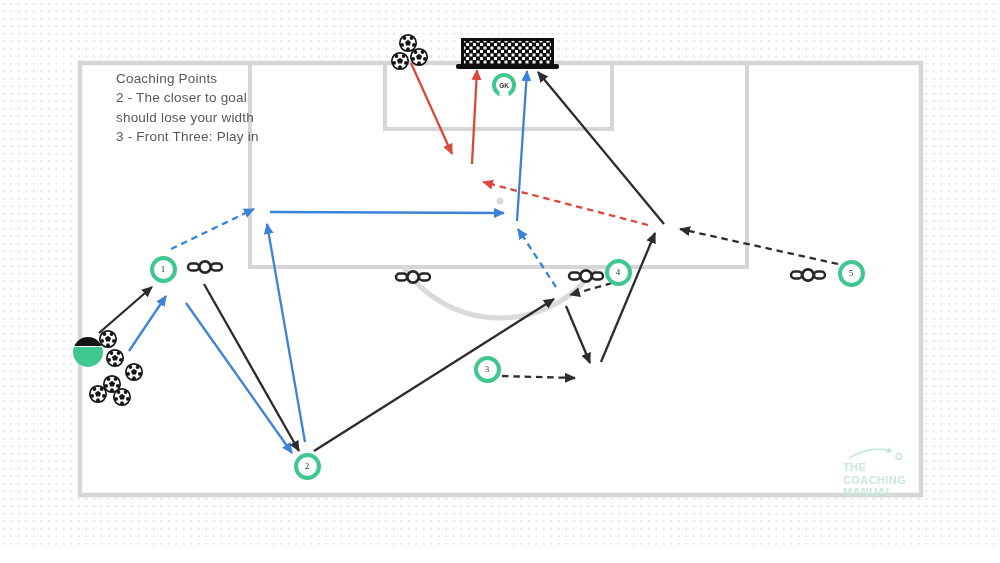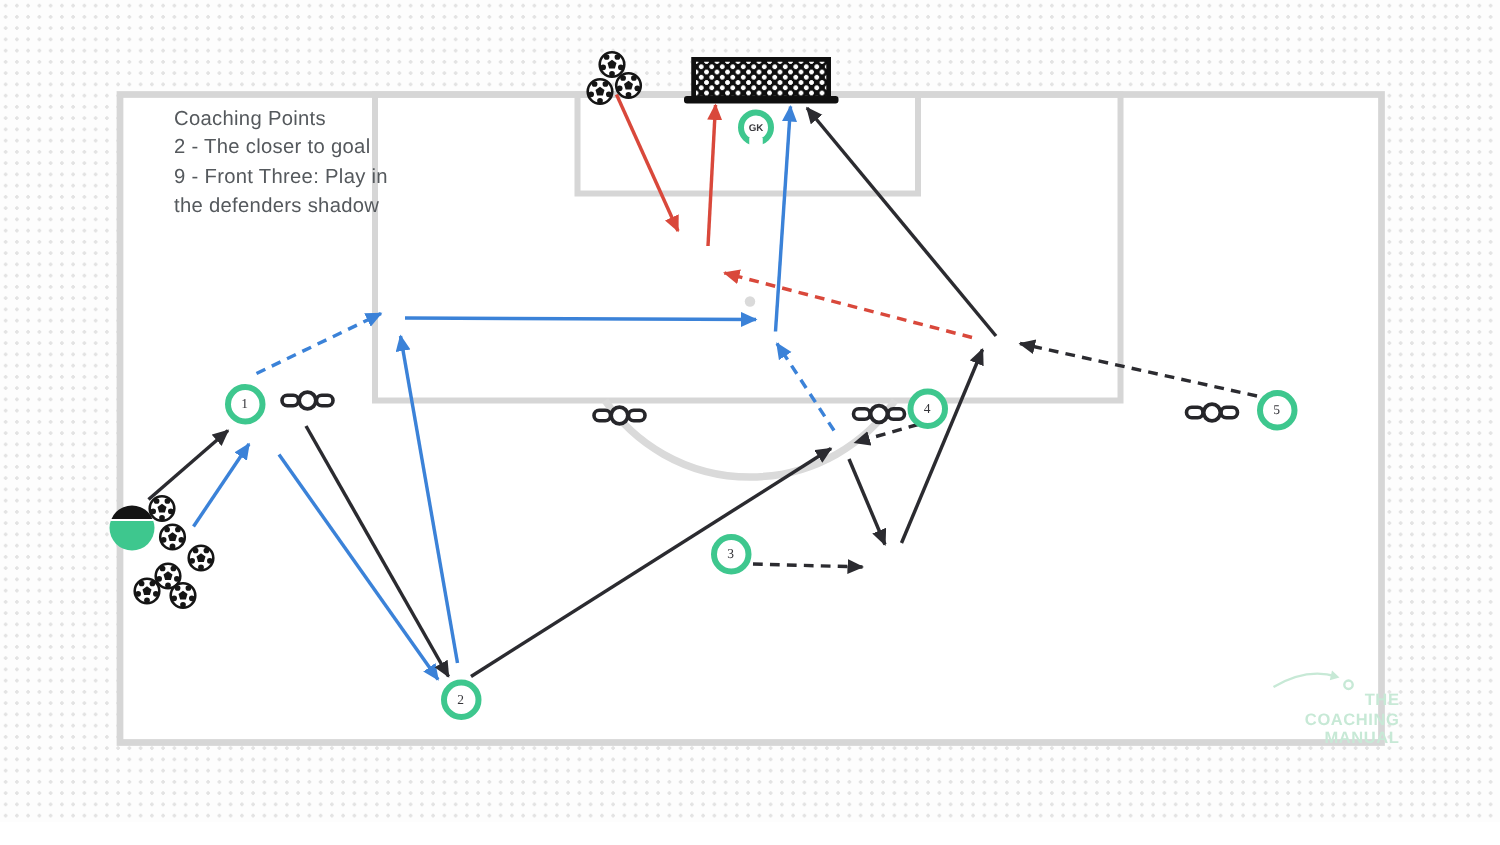--- a/index.html
+++ b/index.html
@@ -131,25 +131,25 @@
   <div class="gk" id="gk" style="left: 492px; top: 73px; border-color: rgb(62, 199, 142);">
     <span class="gk-gap"></span>
     <span class="gk-label">GK</span>
   </div>
 
   <div class="coach" id="coach" style="left: 73px; top: 337px; background: linear-gradient(rgb(20, 20, 20) 0px, rgb(20, 20, 20) 30%, rgb(255, 255, 255) 30%, rgb(255, 255, 255) 34%, rgb(62, 199, 142) 34%, rgb(62, 199, 142) 100%);"></div>
 
   <div class="notes">
     <div>Coaching Points</div>
     <div>2 - The closer to goal</div>
-    <div>9 - Front Three:  Play in</div>
-    <div>the defenders shadow</div>
+    <div>should lose your width</div>
+    <div>3 - Front Three:  Play in</div>
   </div>
 
-  <div class="logo" id="logo" style="color: rgb(199, 233, 214); text-align: right;">
+  <div class="logo" id="logo" style="color: rgb(199, 233, 214);">
     <svg width="62" height="17" viewBox="0 0 62 17">
       <path d="M4,14 Q26,1 46,7" fill="none" stroke="currentColor" stroke-width="1.6"></path>
       <path d="M43,3 L48,7.6 L41.5,9.5 Z" fill="currentColor"></path>
       <circle cx="54" cy="12.5" r="2.8" fill="none" stroke="currentColor" stroke-width="1.6"></circle>
     </svg>
     <div class="logo-text">THE</div>
     <div class="logo-text">COACHING</div>
     <div class="logo-text">MANUAL</div>
   </div>
 

